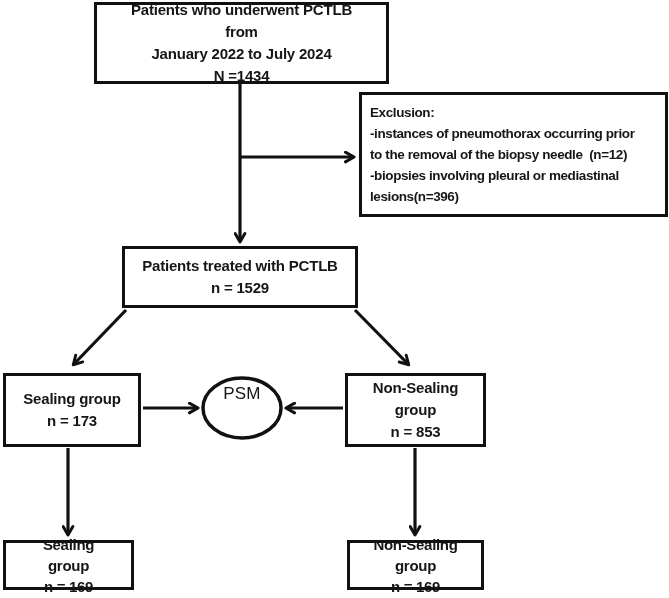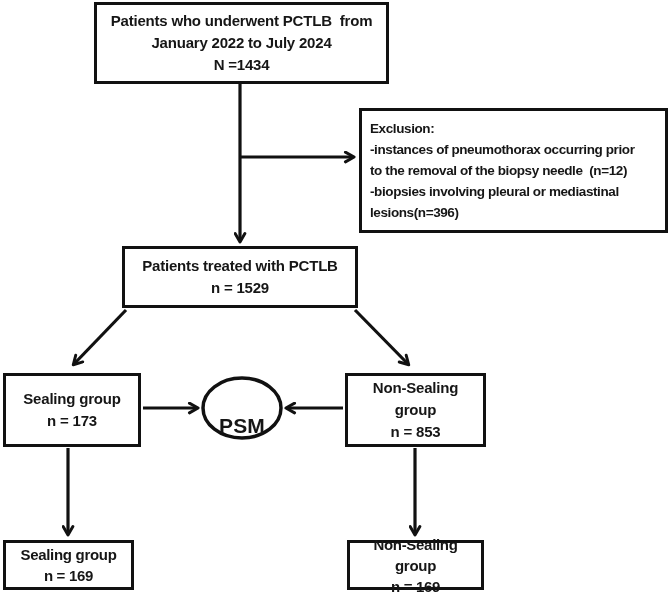--- a/index.html
+++ b/index.html
@@ -32,42 +32,41 @@
     display: flex;
     align-items: center;
     justify-content: center;
     text-align: center;
     font-weight: 700;
     font-size: 15px;
     line-height: 22px;
     letter-spacing: -0.2px;
     white-space: pre-wrap;
     z-index: 2;
-    padding: 6px;
+    padding: 16px;
   }
   .node.exclusion {
     align-items: flex-start;
     justify-content: flex-start;
     text-align: left;
     font-size: 13.5px;
     line-height: 21px;
     letter-spacing: -0.4px;
     padding: 7px 8px;
-    margin-top: 16px;
   }
   .node.small { font-size: 15px; line-height: 21px; letter-spacing: -0.3px; }
   .psm-label {
     position: absolute;
-    left: 203px; top: 397px;
+    left: 203px; top: 365px;
     width: 78px; height: 58px;
     display: flex;
     align-items: center;
     justify-content: center;
-    font-weight: 700;
-    font-size: 21px;
+    font-weight: 400;
+    font-size: 17px;
     letter-spacing: 0.2px;
     z-index: 3;
   }
   
   .n-top      { left: 94px;  top: 2px;   width: 295px; height: 82px; }
   .n-excl     { left: 359px; top: 92px;  width: 309px; height: 125px; }
   .n-treated  { left: 122px; top: 246px; width: 236px; height: 62px; }
   .n-seal     { left: 3px;   top: 373px; width: 138px; height: 74px; }
   .n-nonseal  { left: 345px; top: 373px; width: 141px; height: 74px; }
   .n-seal2    { left: 3px;   top: 540px; width: 131px; height: 50px; }

